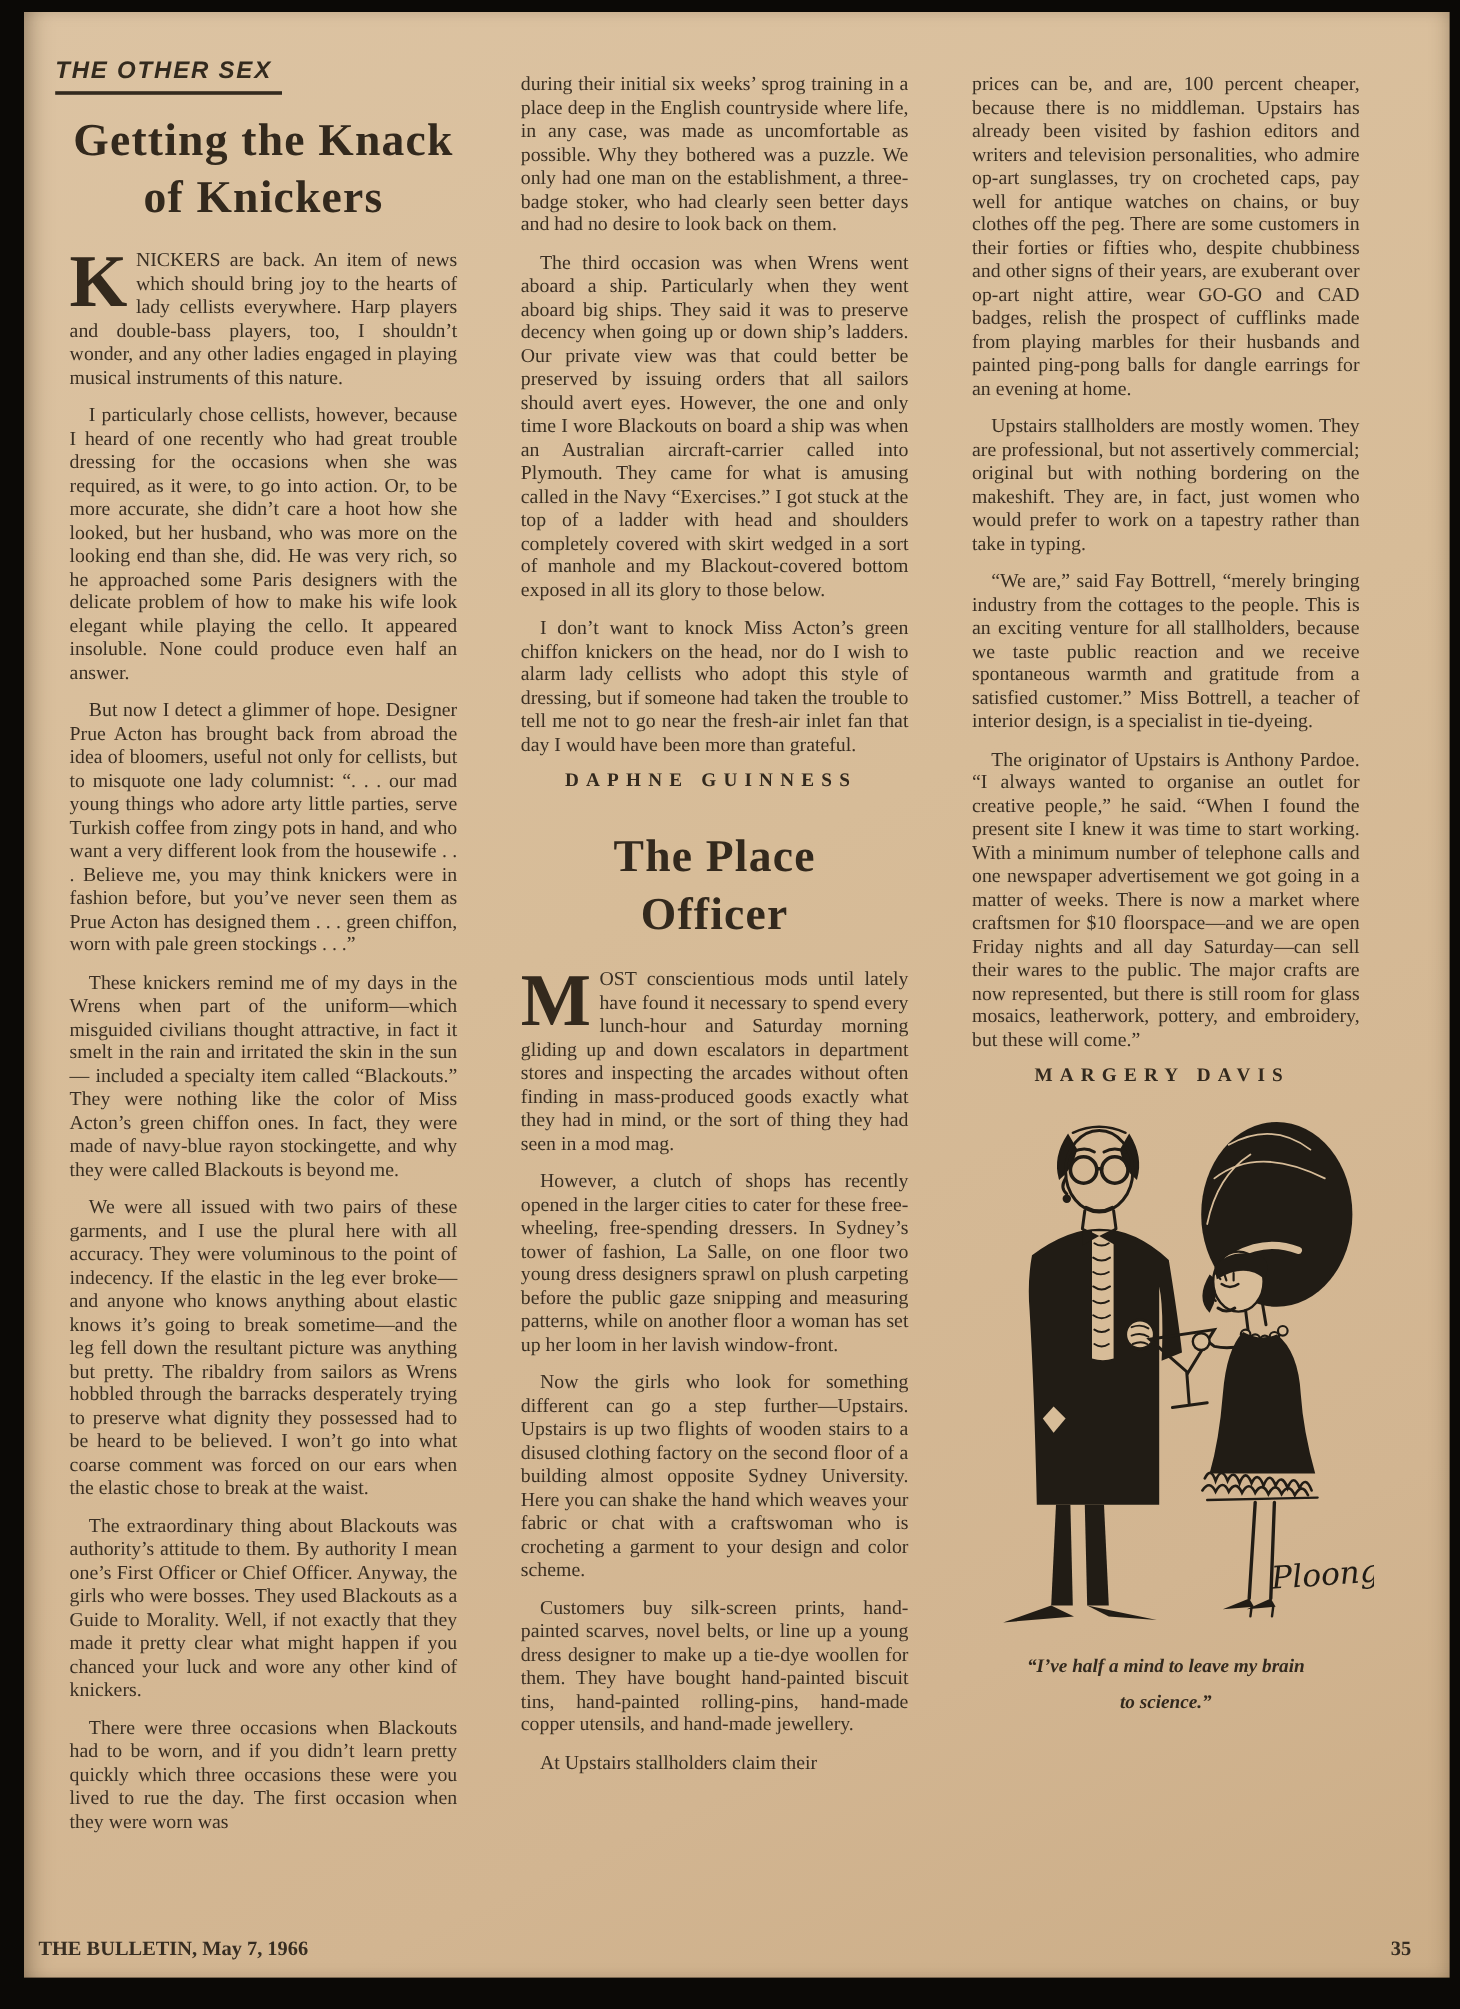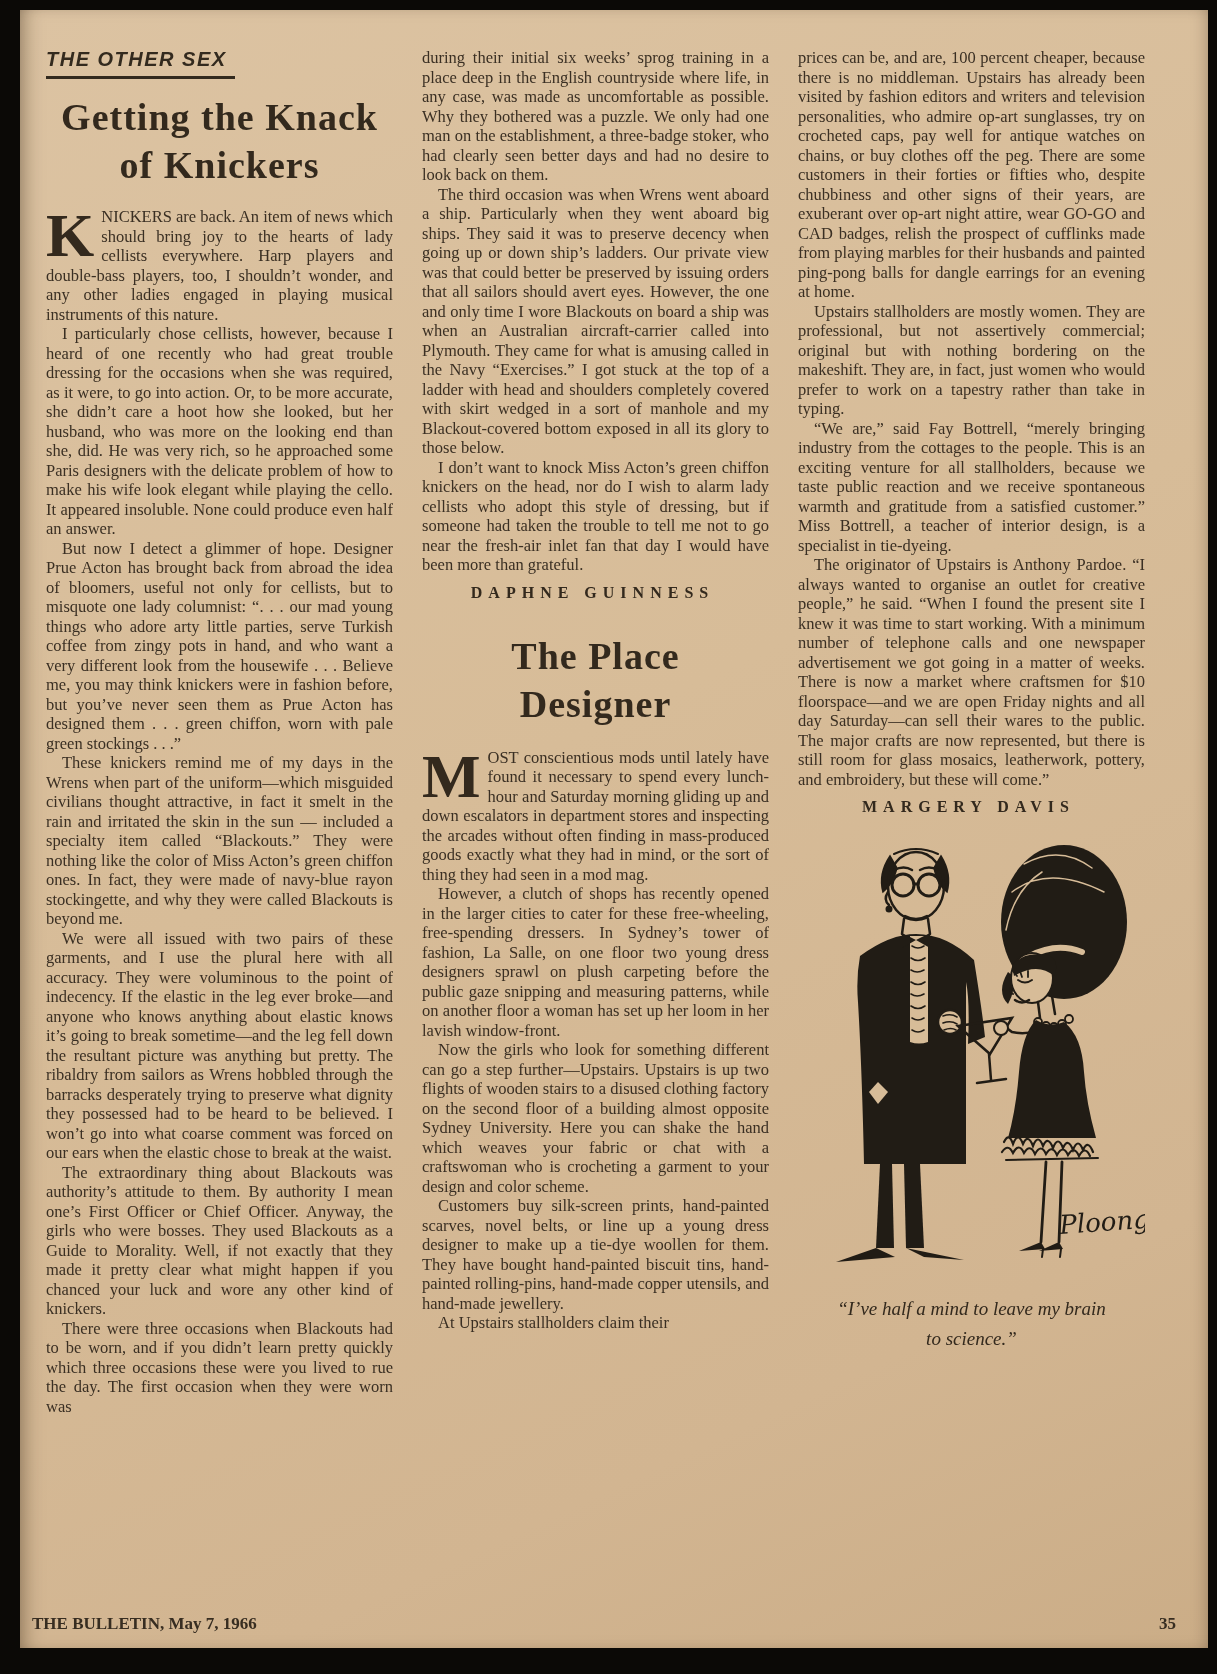--- a/index.html
+++ b/index.html
@@ -34,21 +34,21 @@
   .headline{
     margin:0 0 18px 0;
     font-weight:bold;
     font-size:38px;line-height:48px;
     text-align:center;color:#33291d;
     letter-spacing:1px;
   }
   .headline span{display:block;}
   .headline2{margin-top:30px;margin-bottom:20px;}
   .para{
-    margin:0;font-size:16.5px;line-height:19.5px;
+    margin:12px;font-size:16.5px;line-height:19.5px;
     text-align:justify;text-indent:16px;
     color:#3a2f23;
   }
   .noindent{text-indent:0;}
   .dropcap{
     float:left;
     font-size:62px;line-height:47px;
     font-weight:bold;
     padding:5px 7px 0 0;
     color:#33291d;
@@ -58,25 +58,25 @@
     letter-spacing:6px;
     text-align:center;
     margin:9px 6px 0 0;
     color:#33291d;
     white-space:nowrap;
   }
   .byline3{margin-right:6px;}
   .cartoon{margin:14px 0 4px 0;}
   .cartoon svg{display:block;}
   .caption{
-    font-style:italic;font-weight:normal;
-    font-size:19px;line-height:30px;
+    font-style:italic;font-weight:bold;
+    font-size:16px;line-height:30px;
     text-align:center;
     color:#33291d;
-    margin-top:24px;
+    margin-top:14px;
   }
   .footer{
     position:absolute;left:12px;right:32px;bottom:14px;
     display:flex;justify-content:space-between;
     font-weight:bold;font-size:17px;color:#372d21;
   }
 </style>
 </head>
 <body>
 
@@ -104,21 +104,21 @@
 
     <div class="col">
       <div>
           <p class="para noindent">during their initial six weeks’ sprog training in a place deep in the English countryside where life, in any case, was made as uncomfortable as possible. Why they bothered was a puzzle. We only had one man on the establishment, a three-badge stoker, who had clearly seen better days and had no desire to look back on them.</p>
           <p class="para">The third occasion was when Wrens went aboard a ship. Particularly when they went aboard big ships. They said it was to preserve decency when going up or down ship’s ladders. Our private view was that could better be preserved by issuing orders that all sailors should avert eyes. However, the one and only time I wore Blackouts on board a ship was when an Australian aircraft-carrier called into Plymouth. They came for what is amusing called in the Navy “Exercises.” I got stuck at the top of a ladder with head and shoulders completely covered with skirt wedged in a sort of manhole and my Blackout-covered bottom exposed in all its glory to those below.</p>
           <p class="para">I don’t want to knock Miss Acton’s green chiffon knickers on the head, nor do I wish to alarm lady cellists who adopt this style of dressing, but if someone had taken the trouble to tell me not to go near the fresh-air inlet fan that day I would have been more than grateful.</p>
         </div>
       <div class="byline">DAPHNE GUINNESS</div>
       <h1 class="headline headline2">
         <span>The Place</span>
-        <span>Designer</span>
+        <span>Officer</span>
       </h1>
       <p class="para noindent">
         <span class="dropcap">M</span><span>OST conscientious mods until lately have found it necessary to spend every lunch-hour and Saturday morning gliding up and down escalators in department stores and inspecting the arcades without often finding in mass-produced goods exactly what they had in mind, or the sort of thing they had seen in a mod mag.</span>
       </p>
       <div>
           <p class="para">However, a clutch of shops has recently opened in the larger cities to cater for these free-wheeling, free-spending dressers. In Sydney’s tower of fashion, La Salle, on one floor two young dress designers sprawl on plush carpeting before the public gaze snipping and measuring patterns, while on another floor a woman has set up her loom in her lavish window-front.</p>
           <p class="para">Now the girls who look for something different can go a step further—Upstairs. Upstairs is up two flights of wooden stairs to a disused clothing factory on the second floor of a building almost opposite Sydney University. Here you can shake the hand which weaves your fabric or chat with a craftswoman who is crocheting a garment to your design and color scheme.</p>
           <p class="para">Customers buy silk-screen prints, hand-painted scarves, novel belts, or line up a young dress designer to make up a tie-dye woollen for them. They have bought hand-painted biscuit tins, hand-painted rolling-pins, hand-made copper utensils, and hand-made jewellery.</p>
           <p class="para">At Upstairs stallholders claim their</p>
         </div>

